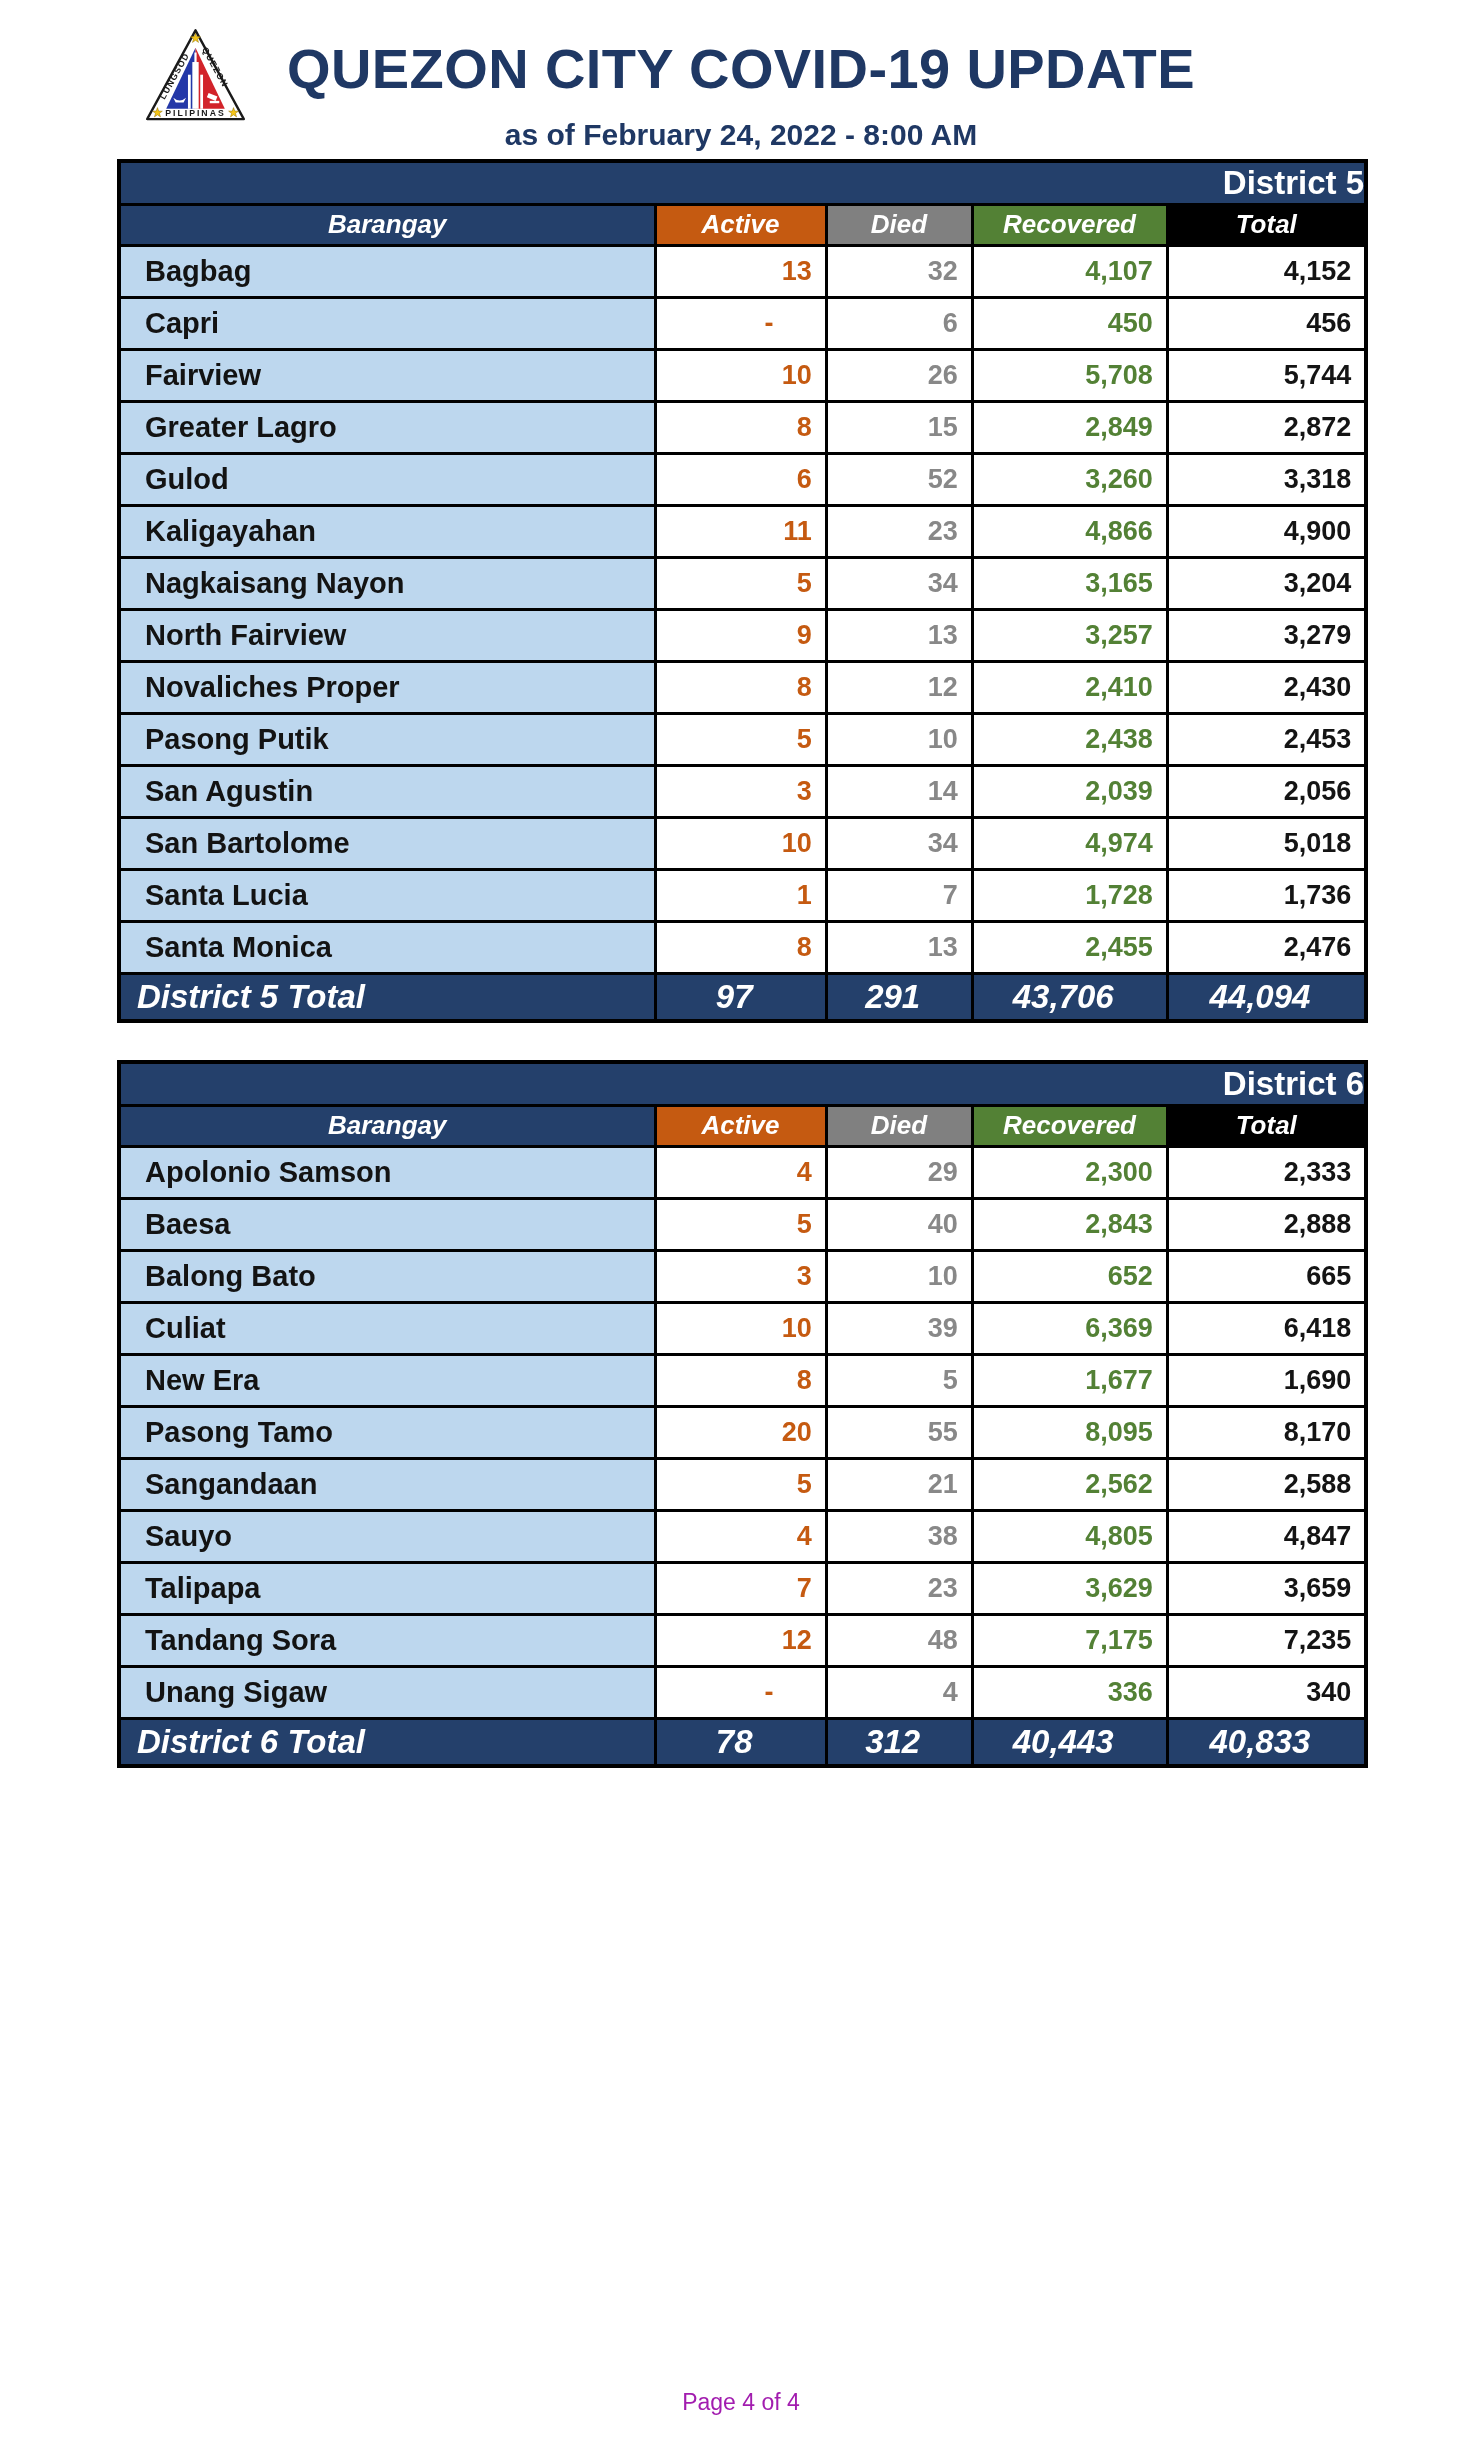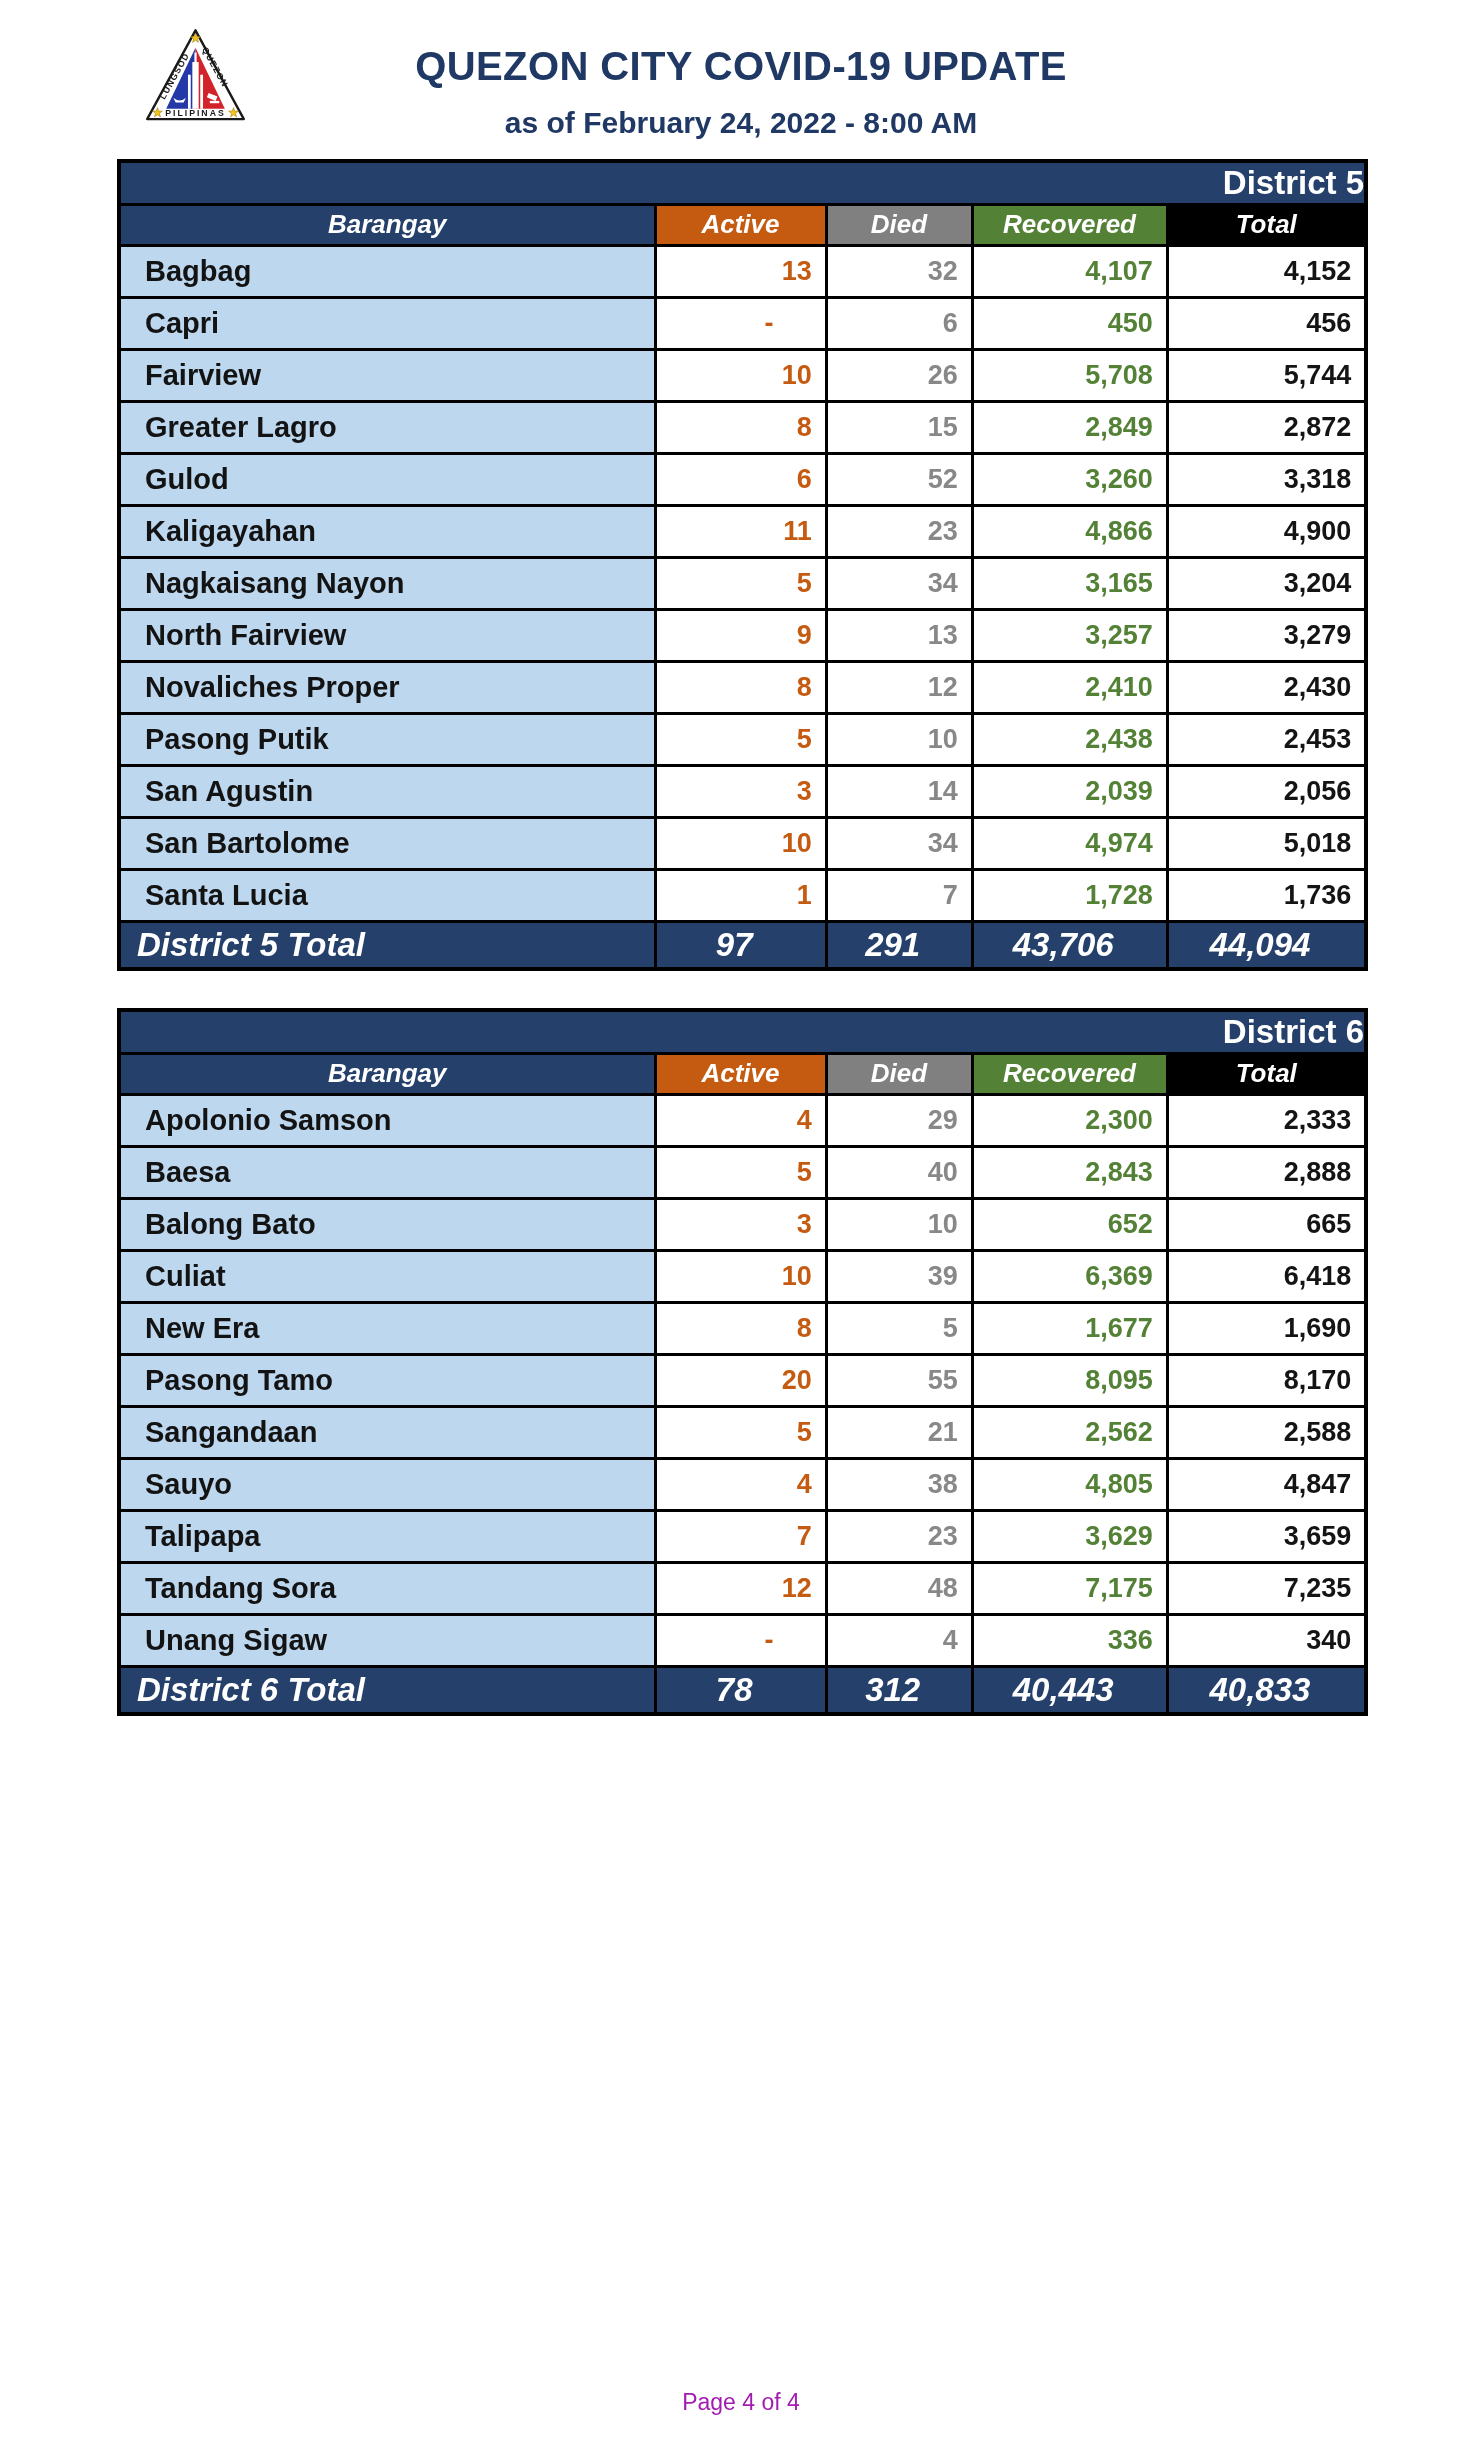--- a/index.html
+++ b/index.html
@@ -15,21 +15,21 @@
   *{box-sizing:border-box;}
   html,body{margin:0;padding:0;background:#e8e8e8;}
   .page{
     position:relative;width:1482px;height:2462px;background:#ffffff;
     font-family:"Liberation Sans",sans-serif;margin:0 auto;overflow:hidden;
   }
   
   .report-header{position:absolute;top:0;left:0;width:100%;height:151px;}
   .seal{position:absolute;left:144px;top:27px;width:103px;height:97px;}
   .titles{position:absolute;top:32px;left:0;width:100%;text-align:center;color:var(--title-navy);}
-  .titles h1{margin:12px;font-size:40px;font-weight:bold;letter-spacing:0.4px;}
+  .titles h1{margin:4px;font-size:56px;font-weight:bold;letter-spacing:0.4px;}
   .titles h2{margin:17px 0 0;font-size:30px;font-weight:bold;}
   
   .tables{position:absolute;left:117px;top:159px;width:1246px;}
   table.district-table{
     border-collapse:collapse;table-layout:fixed;width:1246px;
     border:4.8px solid #000;margin:0 0 37px 0;
   }
   .district-table th,.district-table td{
     border:3.2px solid #000;overflow:hidden;white-space:nowrap;padding:0;
   }
@@ -217,20 +217,27 @@
             <td class="num recovered">4,974</td>
             <td class="num total">5,018</td>
           </tr>
           <tr class="data-row">
             <td class="name">Santa Lucia</td>
             <td class="num active">1</td>
             <td class="num died">7</td>
             <td class="num recovered">1,728</td>
             <td class="num total">1,736</td>
           </tr>
+          <tr class="data-row">
+            <td class="name">Santa Monica</td>
+            <td class="num active">8</td>
+            <td class="num died">13</td>
+            <td class="num recovered">2,455</td>
+            <td class="num total">2,476</td>
+          </tr>
         </tbody>
         <tfoot>
           <tr class="total-row">
             <td class="t-label">District 5 Total</td>
             <td class="t-num">97</td>
             <td class="t-num">291</td>
             <td class="t-num">43,706</td>
             <td class="t-num">44,094</td>
           </tr>
         </tfoot>

